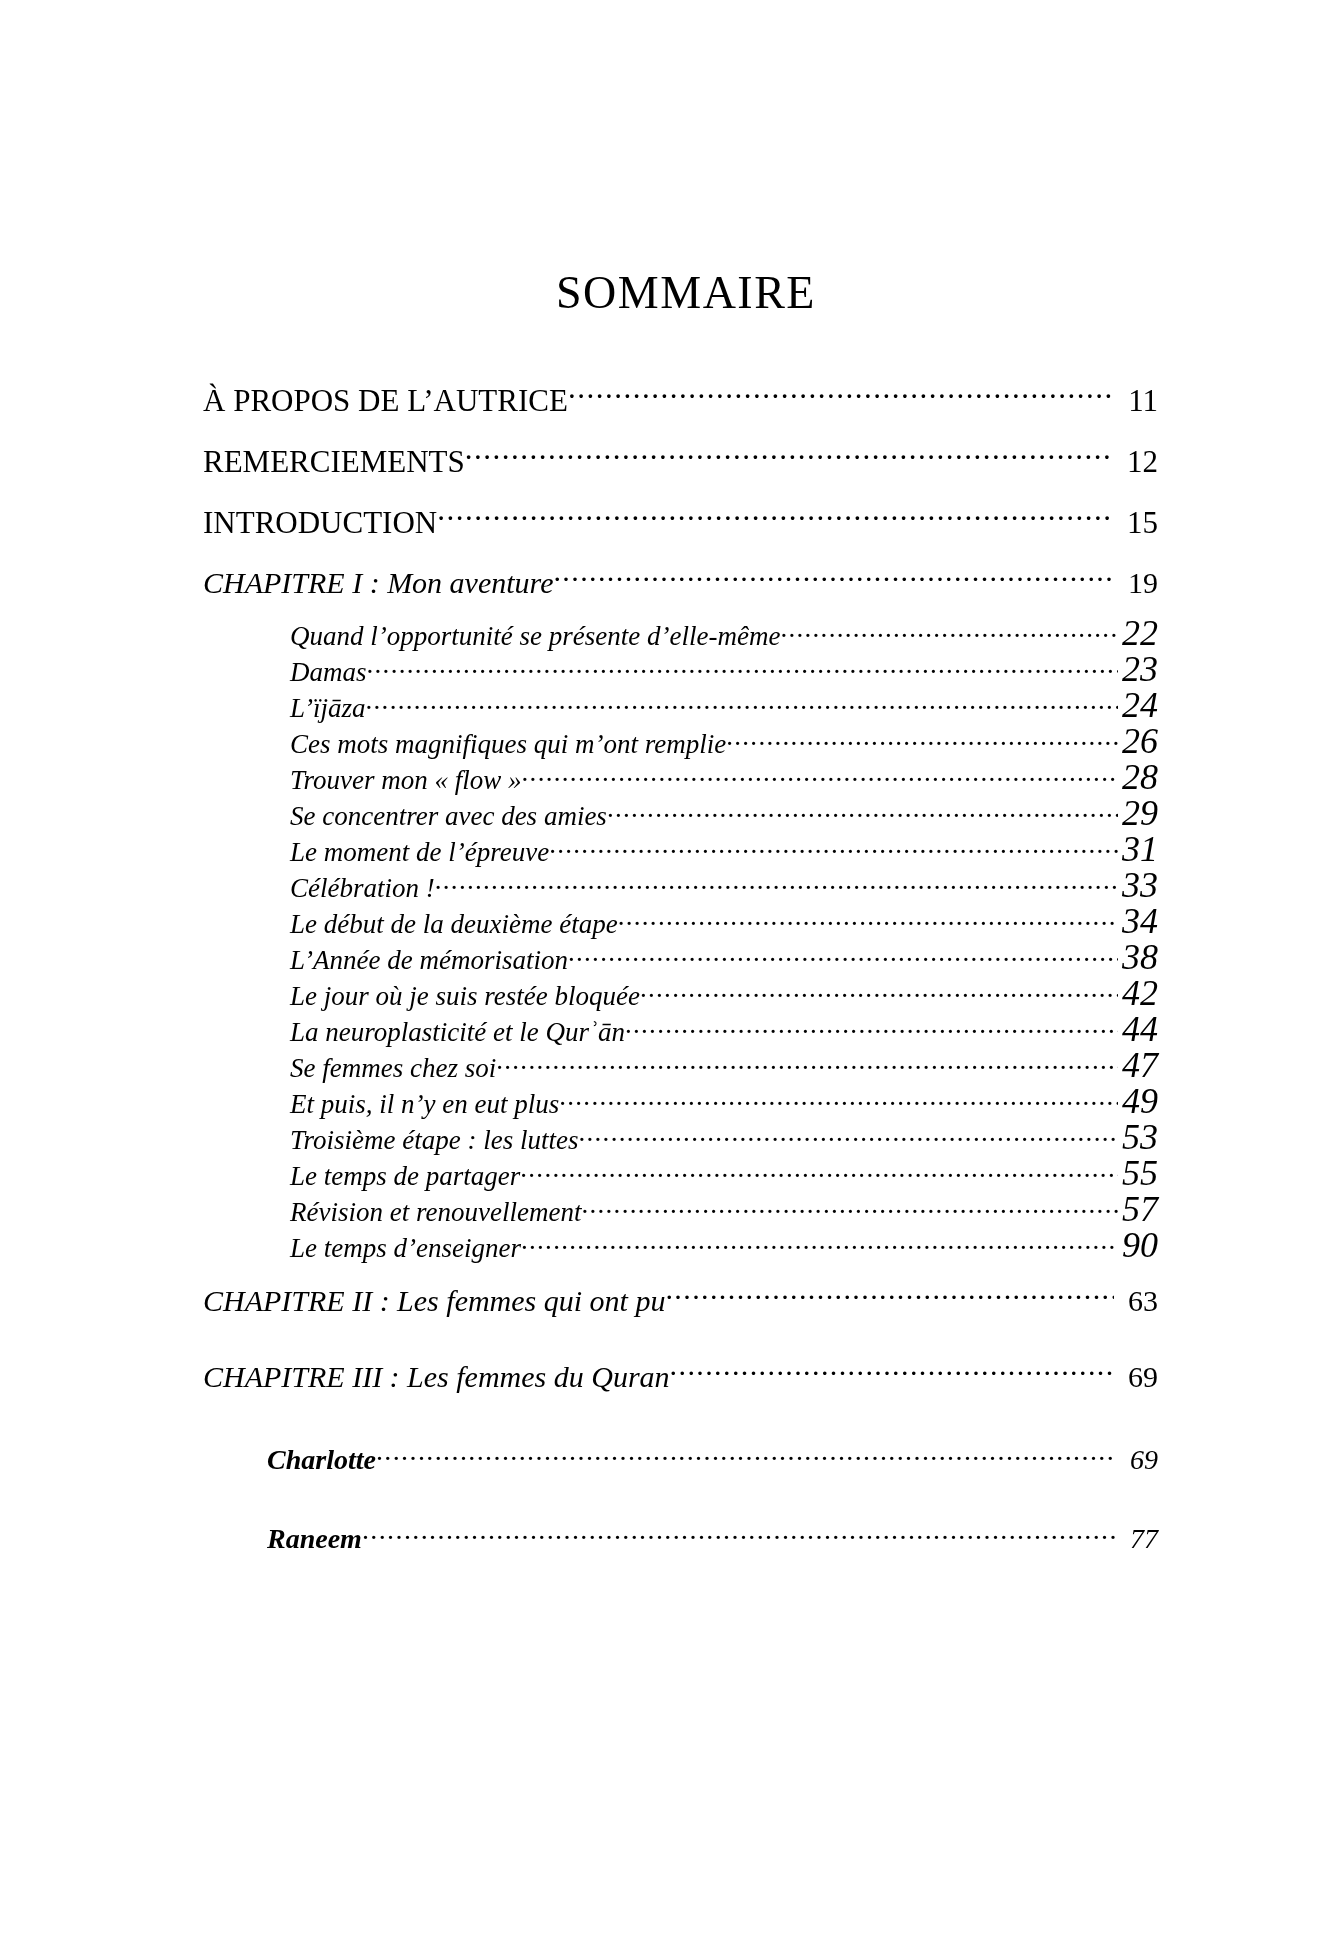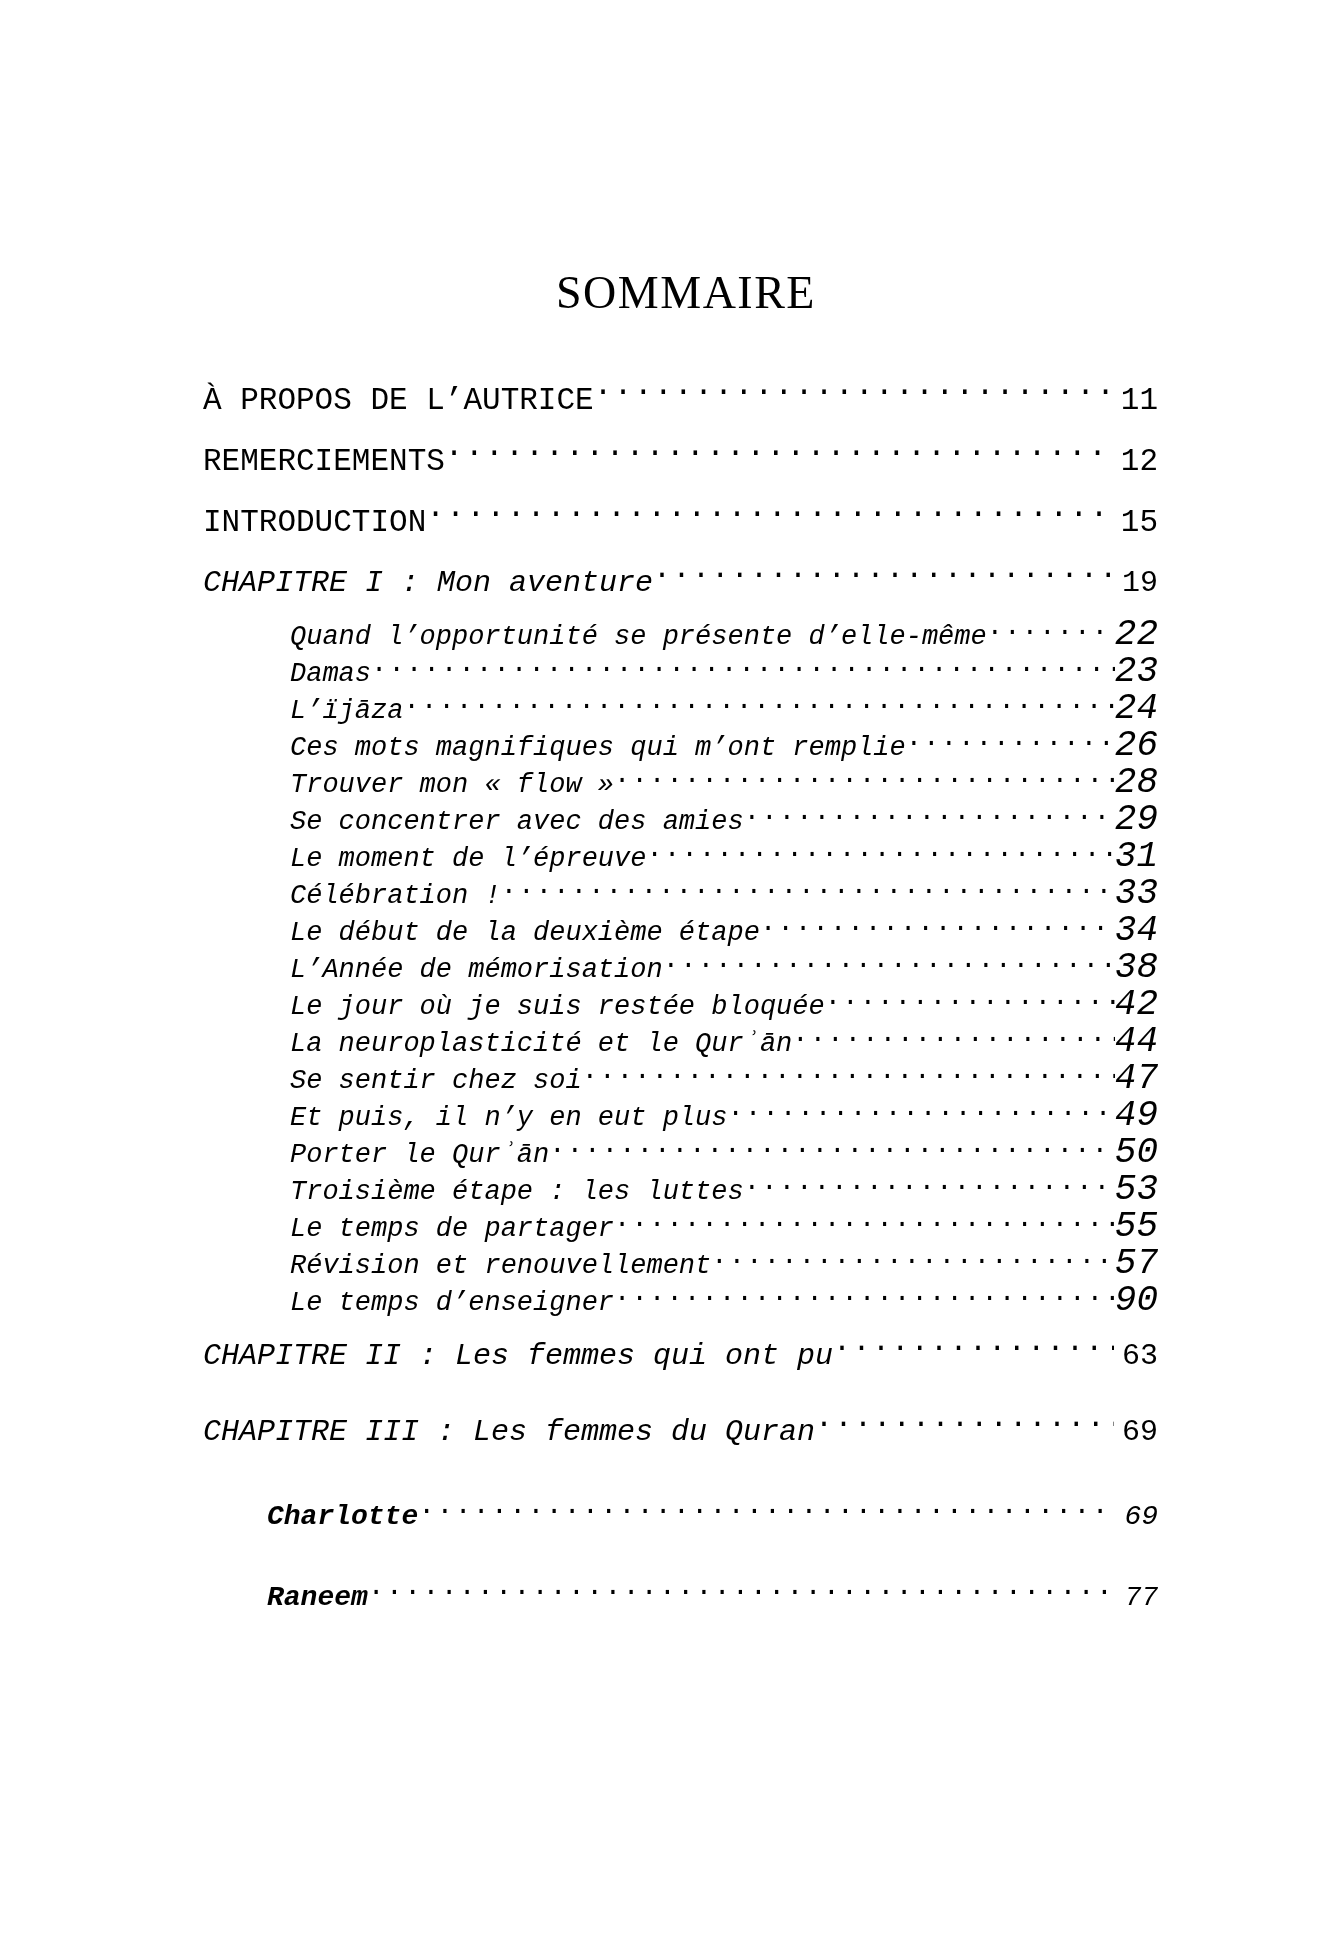--- a/index.html
+++ b/index.html
@@ -34,21 +34,20 @@
     font-weight: 400;
     line-height: 1.1;
   }
 
   
   .toc {
     position: absolute;
     top: 378px;
     left: 203px;
     width: 955px;
-    font-family: Liberation Mono, monospace;
   }
 
   .entry {
     display: flex;
     align-items: baseline;
     width: 100%;
     white-space: nowrap;
   }
 
   .entry .label {
@@ -230,33 +229,28 @@
         <span class="label">Le jour où je suis restée bloquée</span>
         <span class="leader"></span>
         <span class="pageno">42</span>
       </div>
       <div class="entry lvl2">
         <span class="label">La neuroplasticité et le Qurʾān</span>
         <span class="leader"></span>
         <span class="pageno">44</span>
       </div>
       <div class="entry lvl2">
-        <span class="label">Se sentir chez soi</span>
+        <span class="label">Se femmes chez soi</span>
         <span class="leader"></span>
         <span class="pageno">47</span>
       </div>
       <div class="entry lvl2">
         <span class="label">Et puis, il n’y en eut plus</span>
         <span class="leader"></span>
         <span class="pageno">49</span>
-      </div>
-      <div class="entry lvl2">
-        <span class="label">Porter le Qurʾān</span>
-        <span class="leader"></span>
-        <span class="pageno">50</span>
       </div>
       <div class="entry lvl2">
         <span class="label">Troisième étape : les luttes</span>
         <span class="leader"></span>
         <span class="pageno">53</span>
       </div>
       <div class="entry lvl2">
         <span class="label">Le temps de partager</span>
         <span class="leader"></span>
         <span class="pageno">55</span>

